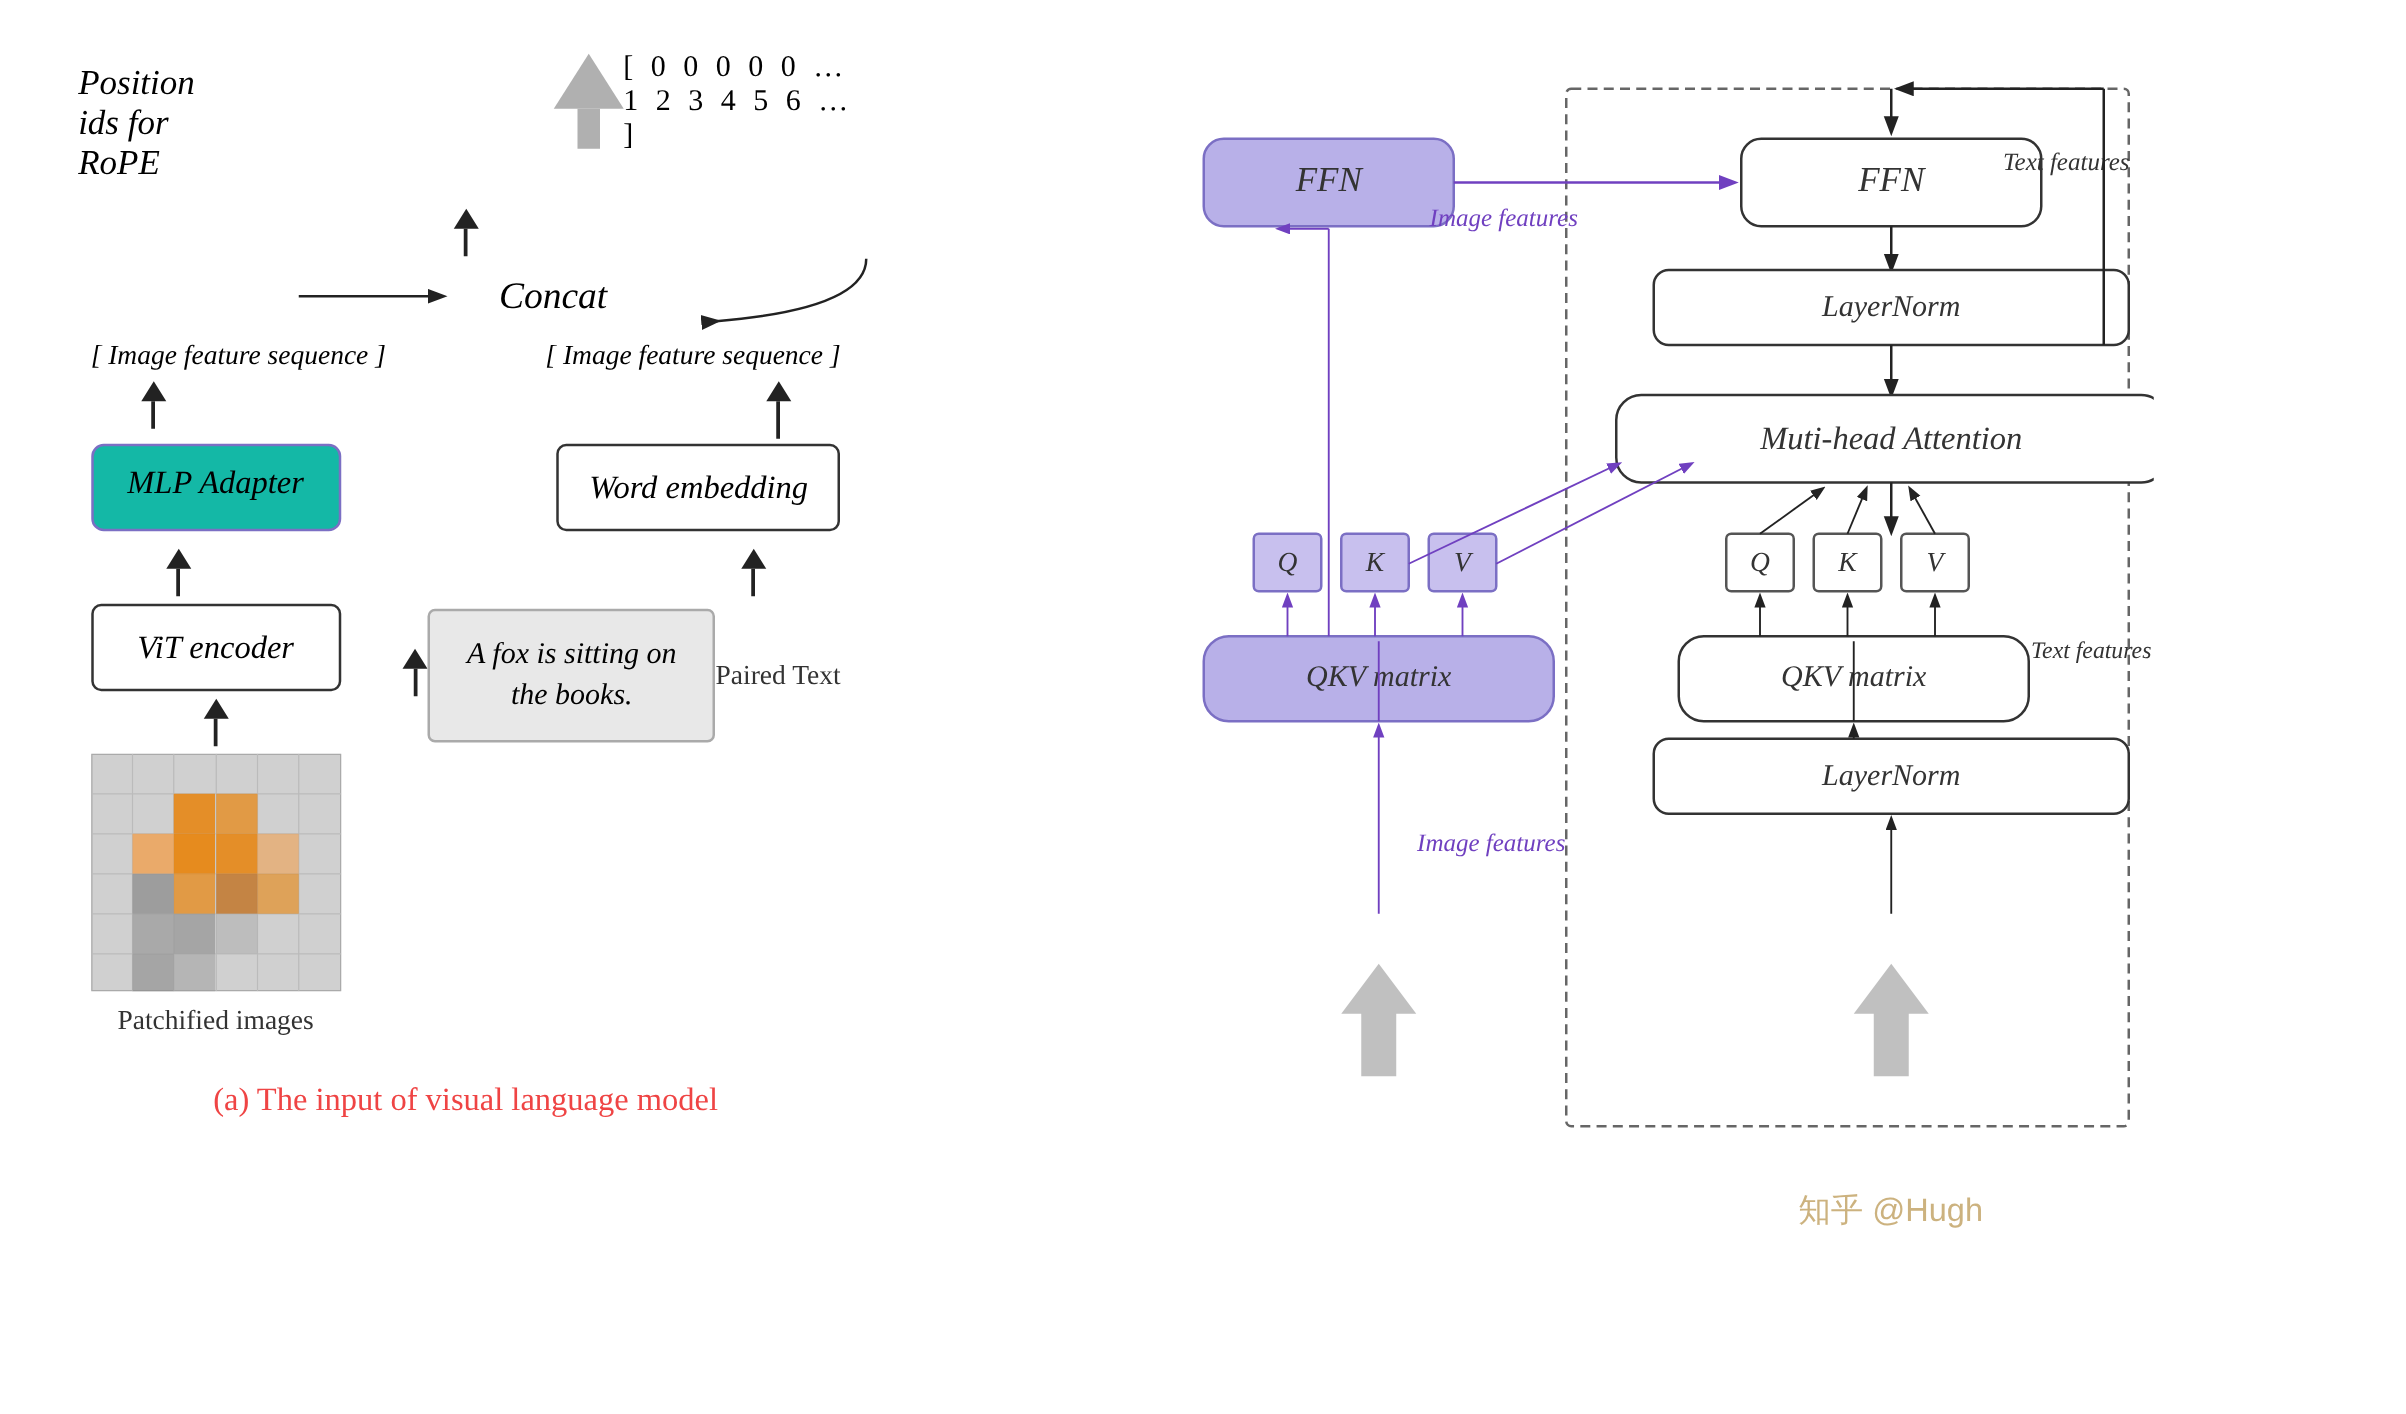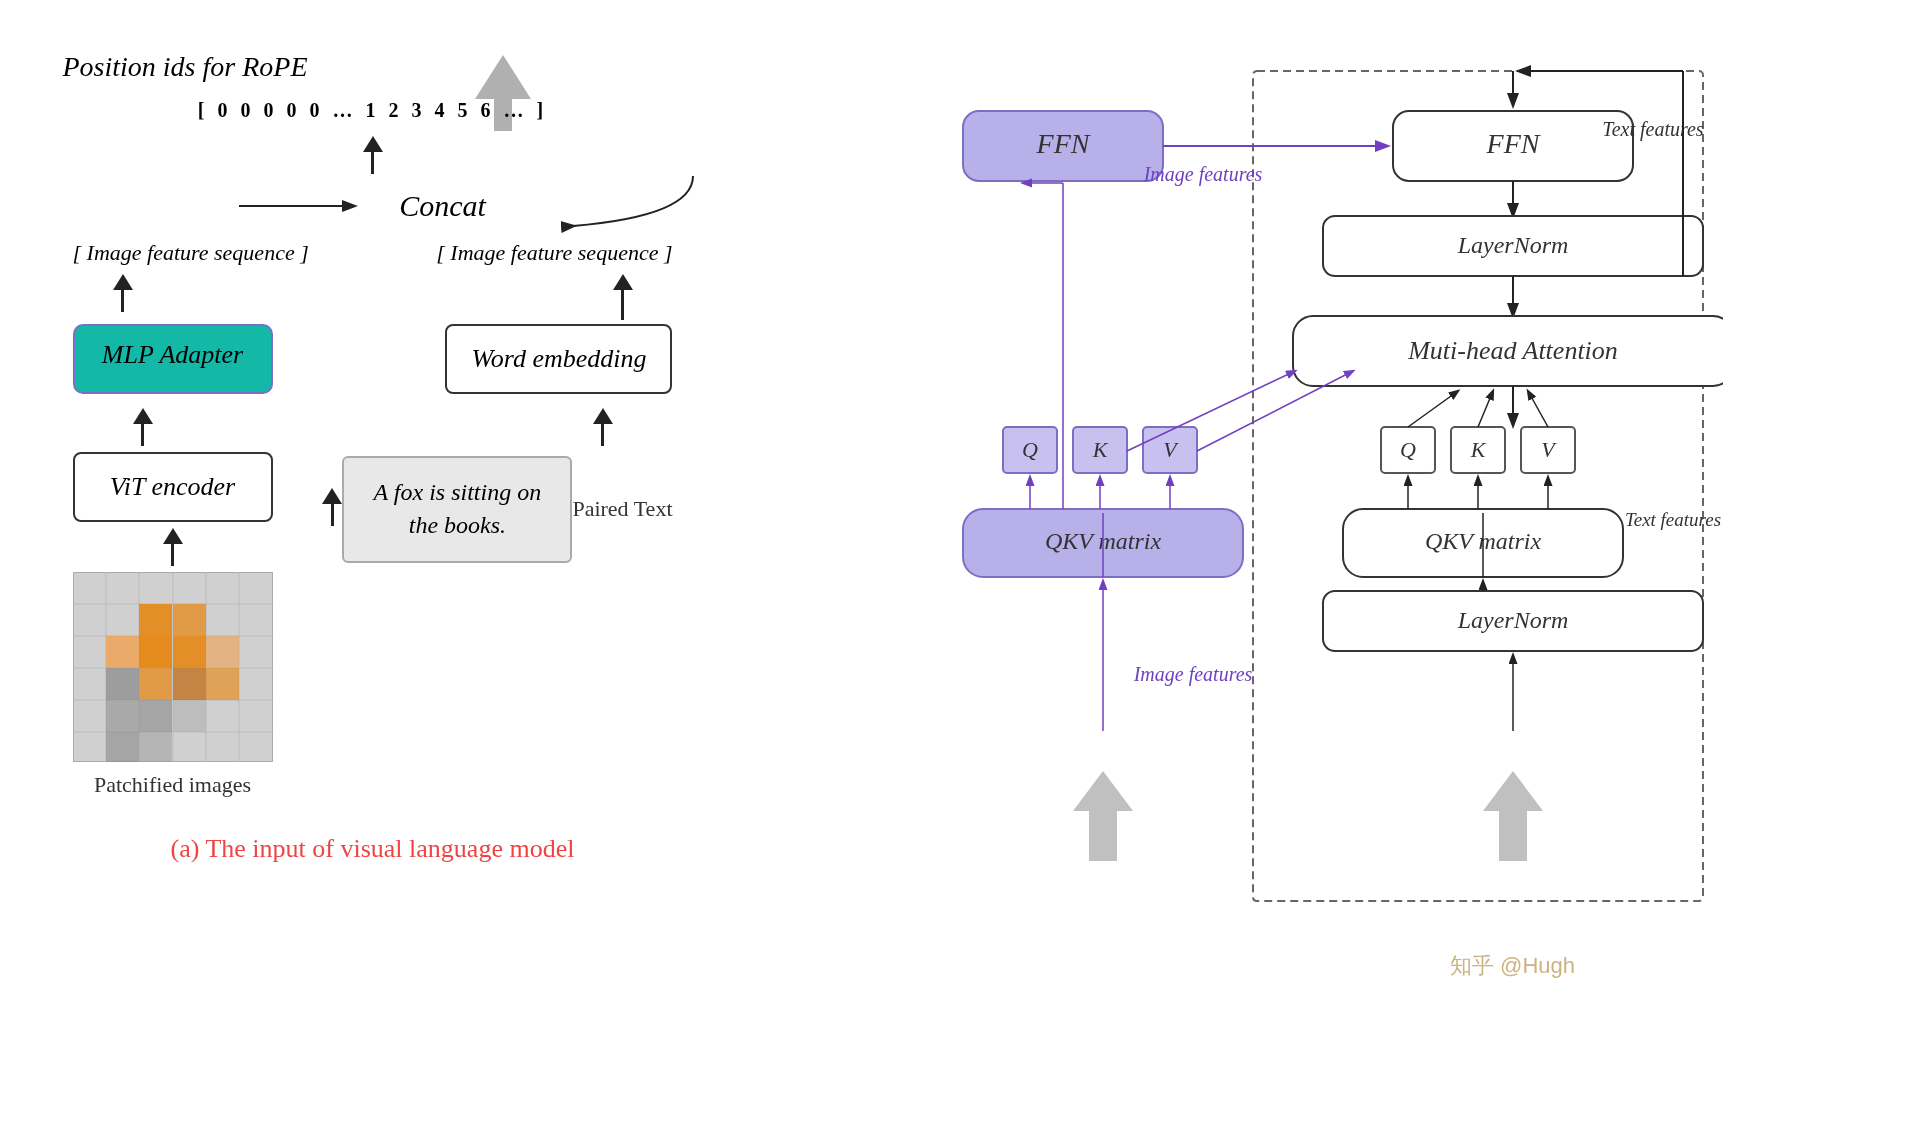--- a/index.html
+++ b/index.html
@@ -26,21 +26,21 @@
     .left-panel {
       width: 640px;
       display: flex;
       flex-direction: column;
       align-items: center;
       padding-top: 10px;
     }
     .position-ids-section {
       width: 100%;
       display: flex;
-      flex-direction: column;
+      flex-direction: row;
       align-items: center;
       margin-bottom: 10px;
     }
     .position-label {
       font-style: italic;
       font-size: 28px;
       font-weight: 500;
       margin-bottom: 6px;
       align-self: flex-start;
       margin-left: 10px;
@@ -193,21 +193,21 @@
       text-align: center;
       margin-top: 16px;
     }
     
     .right-svg-container {
       width: 100%;
       display: flex;
       justify-content: center;
     }
     .watermark {
-      font-size: 22px;
+      font-size: 26px;
       color: #c0a060;
       opacity: 0.8;
       text-align: center;
       font-family: sans-serif;
     }
   </style>
 </head>
 <body>
 
 <div class="main-container">
@@ -216,21 +216,21 @@
 
     <div class="position-ids-section">
       <div class="position-label">Position ids for RoPE</div>
 
       <div style="display:flex;flex-direction:column;align-items:center;margin-left:260px;margin-top:-34px;margin-bottom:4px;">
         <div class="arrow-up-large">
           <div class="head"></div>
           <div class="shaft"></div>
         </div>
       </div>
-      <div class="position-array" style="font-size:20px;letter-spacing:4px;font-weight:bold;margin-top:-40px;">[ 0  0  0  0  0  …  1  2  3  4  5  6  … ]</div>
+      <div class="position-array" style="font-size:24px;letter-spacing:4px;font-weight:normal;margin-top:-40px;">[ 0  0  0  0  0  …  1  2  3  4  5  6  … ]</div>
     </div>
 
     <div style="display:flex;justify-content:center;margin:4px 0;">
       <div class="arrow-up-small">
         <div class="head"></div>
         <div class="shaft"></div>
       </div>
     </div>
 
     <div class="concat-section">

